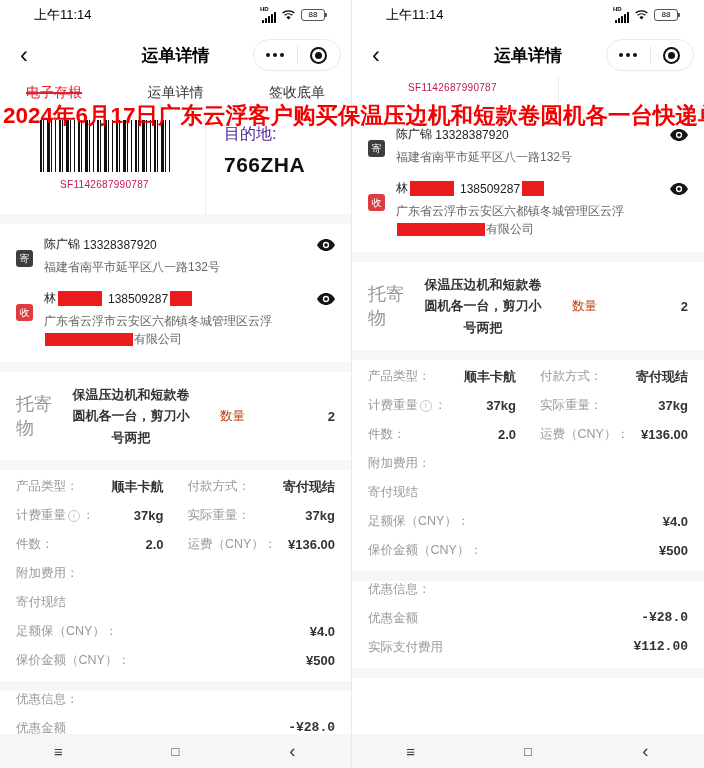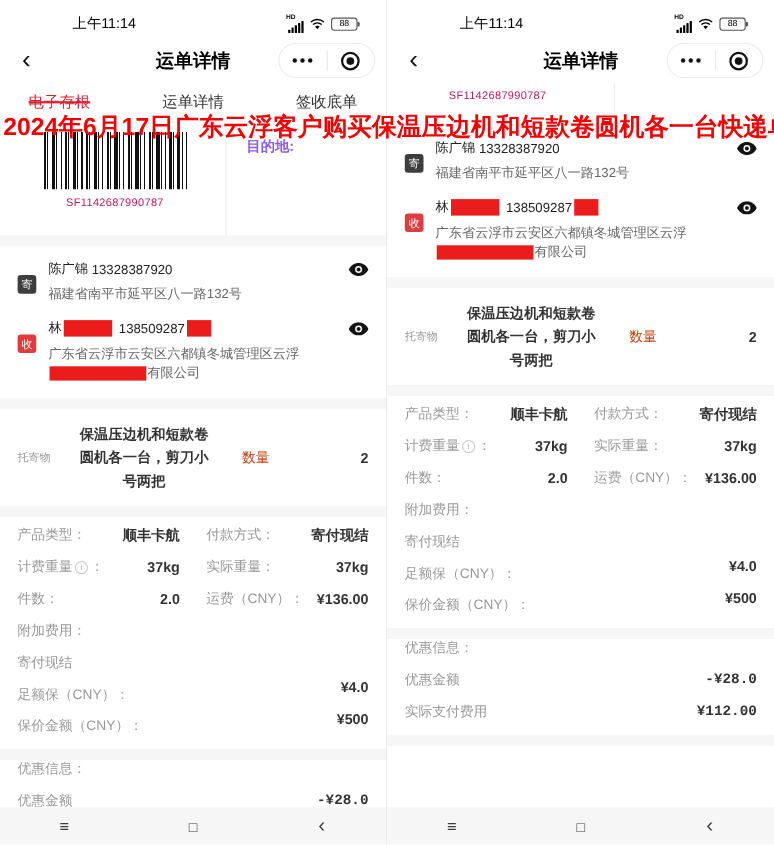--- a/index.html
+++ b/index.html
@@ -6,21 +6,21 @@
   html,body { width:704px; height:768px; }
   body {
     font-family: "Liberation Sans", "DejaVu Sans", sans-serif;
     background:#fff; color:#333; position:relative; overflow:hidden;
   }
   .stage { position:relative; width:704px; height:768px; display:flex; }
   .panel { position:relative; width:352px; height:768px; background:#fff; overflow:hidden; }
   .panel.left { border-right:1px solid #e9e9e9; }
 
   
-  .status-bar { height:30px; display:flex; align-items:flex-end; justify-content:space-between; padding:6px 26px 0 34px;margin-left:32px; }
+  .status-bar { height:30px; display:flex; align-items:flex-start; justify-content:space-between; padding:6px 26px 0 34px; }
   .time { font-size:13px; color:#000; }
   .status-icons { display:flex; align-items:center; gap:5px; }
   .sig { display:flex; align-items:flex-end; gap:1px; position:relative; padding-top:6px; }
   .sig .hd { position:absolute; top:0; left:-2px; font-size:6px; font-weight:700; color:#000; }
   .sig i { display:block; width:2px; background:#000; border-radius:0.5px; }
   .battery { width:24px; height:12px; border:1px solid #555; border-radius:3px; font-size:8px; color:#000;
              display:flex; align-items:center; justify-content:center; position:relative; background:#fff; }
   .battery:after { content:""; position:absolute; right:-3px; top:3px; width:2px; height:4px; background:#555; border-radius:0 1px 1px 0; }
 
   
@@ -42,21 +42,21 @@
   .tab.active { color:#d23; text-decoration:line-through; text-decoration-color:#d23; text-decoration-thickness:2px; }
 
   
   .barcode-card { height:108px; display:flex; padding:8px 16px 0 16px; }
   .bc-left { width:190px; display:flex; flex-direction:column; align-items:center; border-right:1px solid #ededed; padding-right:12px; }
   .barcode { width:130px; height:52px; margin-top:6px;
     background:
       repeating-linear-gradient(90deg,#111 0 2px,#fff 2px 3px,#111 3px 4px,#fff 4px 7px,#111 7px 10px,#fff 10px 11px,#111 11px 12px,#fff 12px 15px,#111 15px 16px,#fff 16px 19px); }
   .bc-num { font-size:10px; color:#be185d; margin-top:7px; letter-spacing:0.3px; }
   .bc-right { flex:1; padding:10px 0 0 18px; }
-  .dest-label { font-size:13px; font-weight:700; color:#8b5cf6; }
+  .dest-label { font-size:16px; font-weight:400; color:#4c1d95; }
   .dest-code { font-size:21px; font-weight:700; color:#111; margin-top:8px; letter-spacing:0.5px; }
 
   .gap { height:10px; background:#f6f6f6; }
   .hairline { border-bottom:1px solid #f0f0f0; }
 
   
   .addr-card { padding:12px 16px 10px 16px; }
   .addr-block { position:relative; padding-left:28px; margin-bottom:14px; }
   .addr-block:last-child { margin-bottom:4px; }
   .badge { position:absolute; left:0; top:14px; width:17px; height:17px; border-radius:3px; color:#fff;
@@ -67,28 +67,28 @@
   .addr-name-row .grow { flex:1; }
   .eye { width:18px; height:12px; }
   .addr-text { font-size:12px; color:#666; margin-top:5px; line-height:1.5; padding-right:26px; }
   .redact { display:inline-block; vertical-align:middle; background:#ea1c1c; }
   .redact.name { width:44px; height:15px; margin:0 6px 0 2px; }
   .redact.phone { width:22px; height:15px; margin-left:2px; }
   .redact.addr { width:88px; height:13px; margin:0 1px; }
 
   
   .cargo-card { display:flex; align-items:center; padding:12px 16px; min-height:84px; }
-  .cargo-label { font-size:10px; color:#999; width:52px; }
+  .cargo-label { font-size:18px; color:#999; width:52px; }
   .cargo-content { width:126px; text-align:center; font-size:13px; font-weight:600; color:#333; line-height:1.65; }
   .cargo-qty-label { font-size:12.5px; color:#c2410c; margin-left:26px; }
   .cargo-qty { flex:1; text-align:right; font-size:13px; font-weight:600; color:#333; }
 
   
   .fee-grid { padding:2px 16px 6px 16px; }
-  .fee-row { display:flex; height:29px; }
+  .fee-row { display:flex; align-items:center; height:29px; }
   .fee-cell { flex:1; display:flex; align-items:center; justify-content:space-between; }
   .fee-cell.l { margin-right:24px; }
   .lbl { font-size:12.5px; color:#999; display:flex; align-items:center; }
   .val { font-size:13px; font-weight:600; color:#333; }
   .info-icon { display:inline-flex; align-items:center; justify-content:center; width:12px; height:12px;
                border:1px solid #c9c9c9; border-radius:50%; color:#b5b5b5; font-size:8px; margin:0 2px; font-style:normal; }
 
   
   .plain-row { display:flex; align-items:flex-start; justify-content:space-between; height:29px; padding:0 16px;font-family:Liberation Mono, monospace; }
   .plain-row .inline { display:flex; gap:6px; align-items:center; }
@@ -165,20 +165,21 @@
       <span class="tab">签收底单</span>
     </div>
 
     <div class="barcode-card">
       <div class="bc-left">
         <div class="barcode"></div>
         <div class="bc-num">SF1142687990787</div>
       </div>
       <div class="bc-right">
         <div class="dest-label">目的地:</div>
+        <div class="dest-code">766ZHA</div>
       </div>
     </div>
 
     <div class="gap"></div>
 
     <div class="addr-card">
       <div class="addr-block">
         <span class="badge send">寄</span>
         <div class="addr-name-row">
           <span>陈广锦</span>&nbsp;

